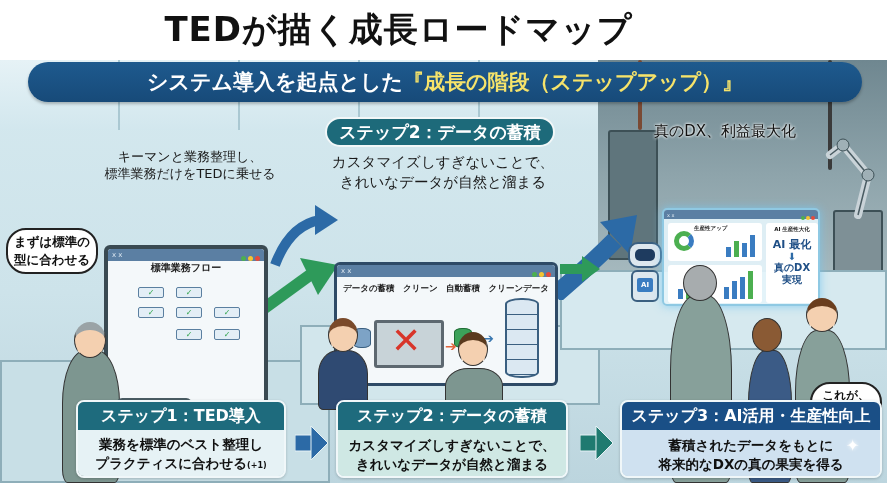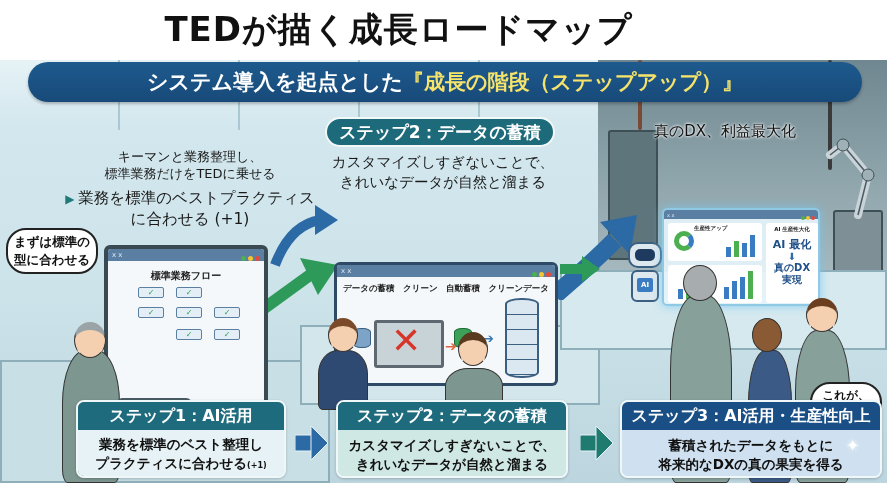--- a/index.html
+++ b/index.html
@@ -43,21 +43,21 @@
   .bubble.b2 { left: 193px; top: 340px; width: 92px; height: 62px; font-size: 11.5px; line-height: 17px; padding-top: 4px; }
   .bubble.b3 { left: 414px; top: 340px; width: 100px; height: 40px; font-size: 11.5px; line-height: 16px; padding-top: 2px; }
   .bubble.b4 { left: 810px; top: 322px; width: 72px; height: 58px; font-size: 11.5px; line-height: 16px; padding-top: 3px; }
 
   .monitor { position: absolute; background: #3a4a52; border-radius: 6px; padding: 4px; }
   .monitor .win { background: #f4f8fa; width: 100%; height: 100%; border-radius: 3px; position: relative; overflow: hidden; }
   .win .tb { height: 12px; background: #5b7fa3; display: flex; align-items: center; justify-content: space-between; padding: 0 4px; }
   .win .tb .x { color: #dbe6f0; font-size: 7px; }
   .win .tb .dots span { display: inline-block; width: 5px; height: 5px; border-radius: 50%; margin-left: 2px; }
   .mon1 { left: 104px; top: 185px; width: 164px; height: 170px; }
-  .mon1 .flow-title { text-align: center; font-size: 10px; font-weight: 700; margin-top: 8px; color: #222; }
+  .mon1 .flow-title { text-align: center; font-size: 10px; font-weight: 700; color: #222; }
   .flow-box { position: absolute; width: 26px; height: 11px; background: #e3eef6; border: 1px solid #5a7fa0; border-radius: 2px; color: #2fa34a; font-size: 8px; text-align: center; line-height: 9px; }
 
   .kiosk { position: absolute; left: 113px; top: 338px; width: 76px; height: 62px; background: #7c8e96; border-radius: 6px; transform: skewX(-6deg); border: 2px solid #4a5c63; }
   .kiosk .scr { position: absolute; left: 6px; top: 6px; width: 60px; height: 36px; background: #e8f3fa; border: 1px solid #3a5f80; border-radius: 2px; font-size: 11px; font-weight: 900; font-style: italic; color: #2b4e7a; text-align: center; line-height: 34px; }
 
   .mon2 { left: 334px; top: 202px; width: 224px; height: 124px; padding: 3px; background: #2e4a66; }
   .pipe-labels { display: flex; justify-content: space-between; padding: 6px 6px 0; font-size: 8.5px; font-weight: 700; color: #222; }
   .pipe-icons { display: flex; align-items: center; justify-content: space-around; padding: 3px 10px 0; }
   .db-icon { width: 18px; height: 20px; border-radius: 8px/4px; background: #7da3c6; border: 1px solid #3a5f80; }
   .doc-icon { width: 16px; height: 20px; background: #fff; border: 1px solid #5a7fa0; }
@@ -137,24 +137,20 @@
 
   <div class="banner">
     <span>システム導入を起点とした</span>
     <span class="hl">『成長の階段（ステップアップ）』</span>
   </div>
 
   <div class="caption cap1">
     <div>キーマンと業務整理し、</div>
     <div>標準業務だけをTEDに乗せる</div>
   </div>
-  <div class="caption cap2">
-    <div><span class="tri">▶</span><span>業務を標準のベストプラクティス</span></div>
-    <div>に合わせる (+1)</div>
-  </div>
 
   <div class="step2-pill">ステップ2：データの蓄積</div>
   <div class="caption cap3">
     <div>カスタマイズしすぎないことで、</div>
     <div>きれいなデータが自然と溜まる</div>
   </div>
 
   <div class="caption cap4">真のDX、利益最大化</div>
 
   <svg class="big-arrow" style="left:270px;top:140px;" width="70" height="70">
@@ -297,21 +293,21 @@
   <div class="head" style="left:806px;top:238px;width:32px;height:34px;border-top:8px solid #6a3e1e;"></div>
 
   <div class="bubble b4">
     <div>これが、</div>
     <div>求めていた</div>
     <div>未来だ！</div>
   </div>
 </div>
 
 <div class="card card1">
-  <div class="hd">ステップ1：AI活用</div>
+  <div class="hd">ステップ1：TED導入</div>
   <div class="bd">
     <div>業務を標準のベスト整理し</div>
     <div><span>プラクティスに合わせる</span><span class="small">(+1)</span></div>
   </div>
 </div>
 
 <svg style="position:absolute;left:295px;top:425px;" width="34" height="36">
   <rect x="0" y="10" width="18" height="16" fill="#2c6aa6" stroke="#e6f2f5" stroke-width="1"></rect>
   <polygon points="16,1 33,18 16,35" fill="#2c6aa6" stroke="#e6f2f5" stroke-width="1"></polygon>
 </svg>

